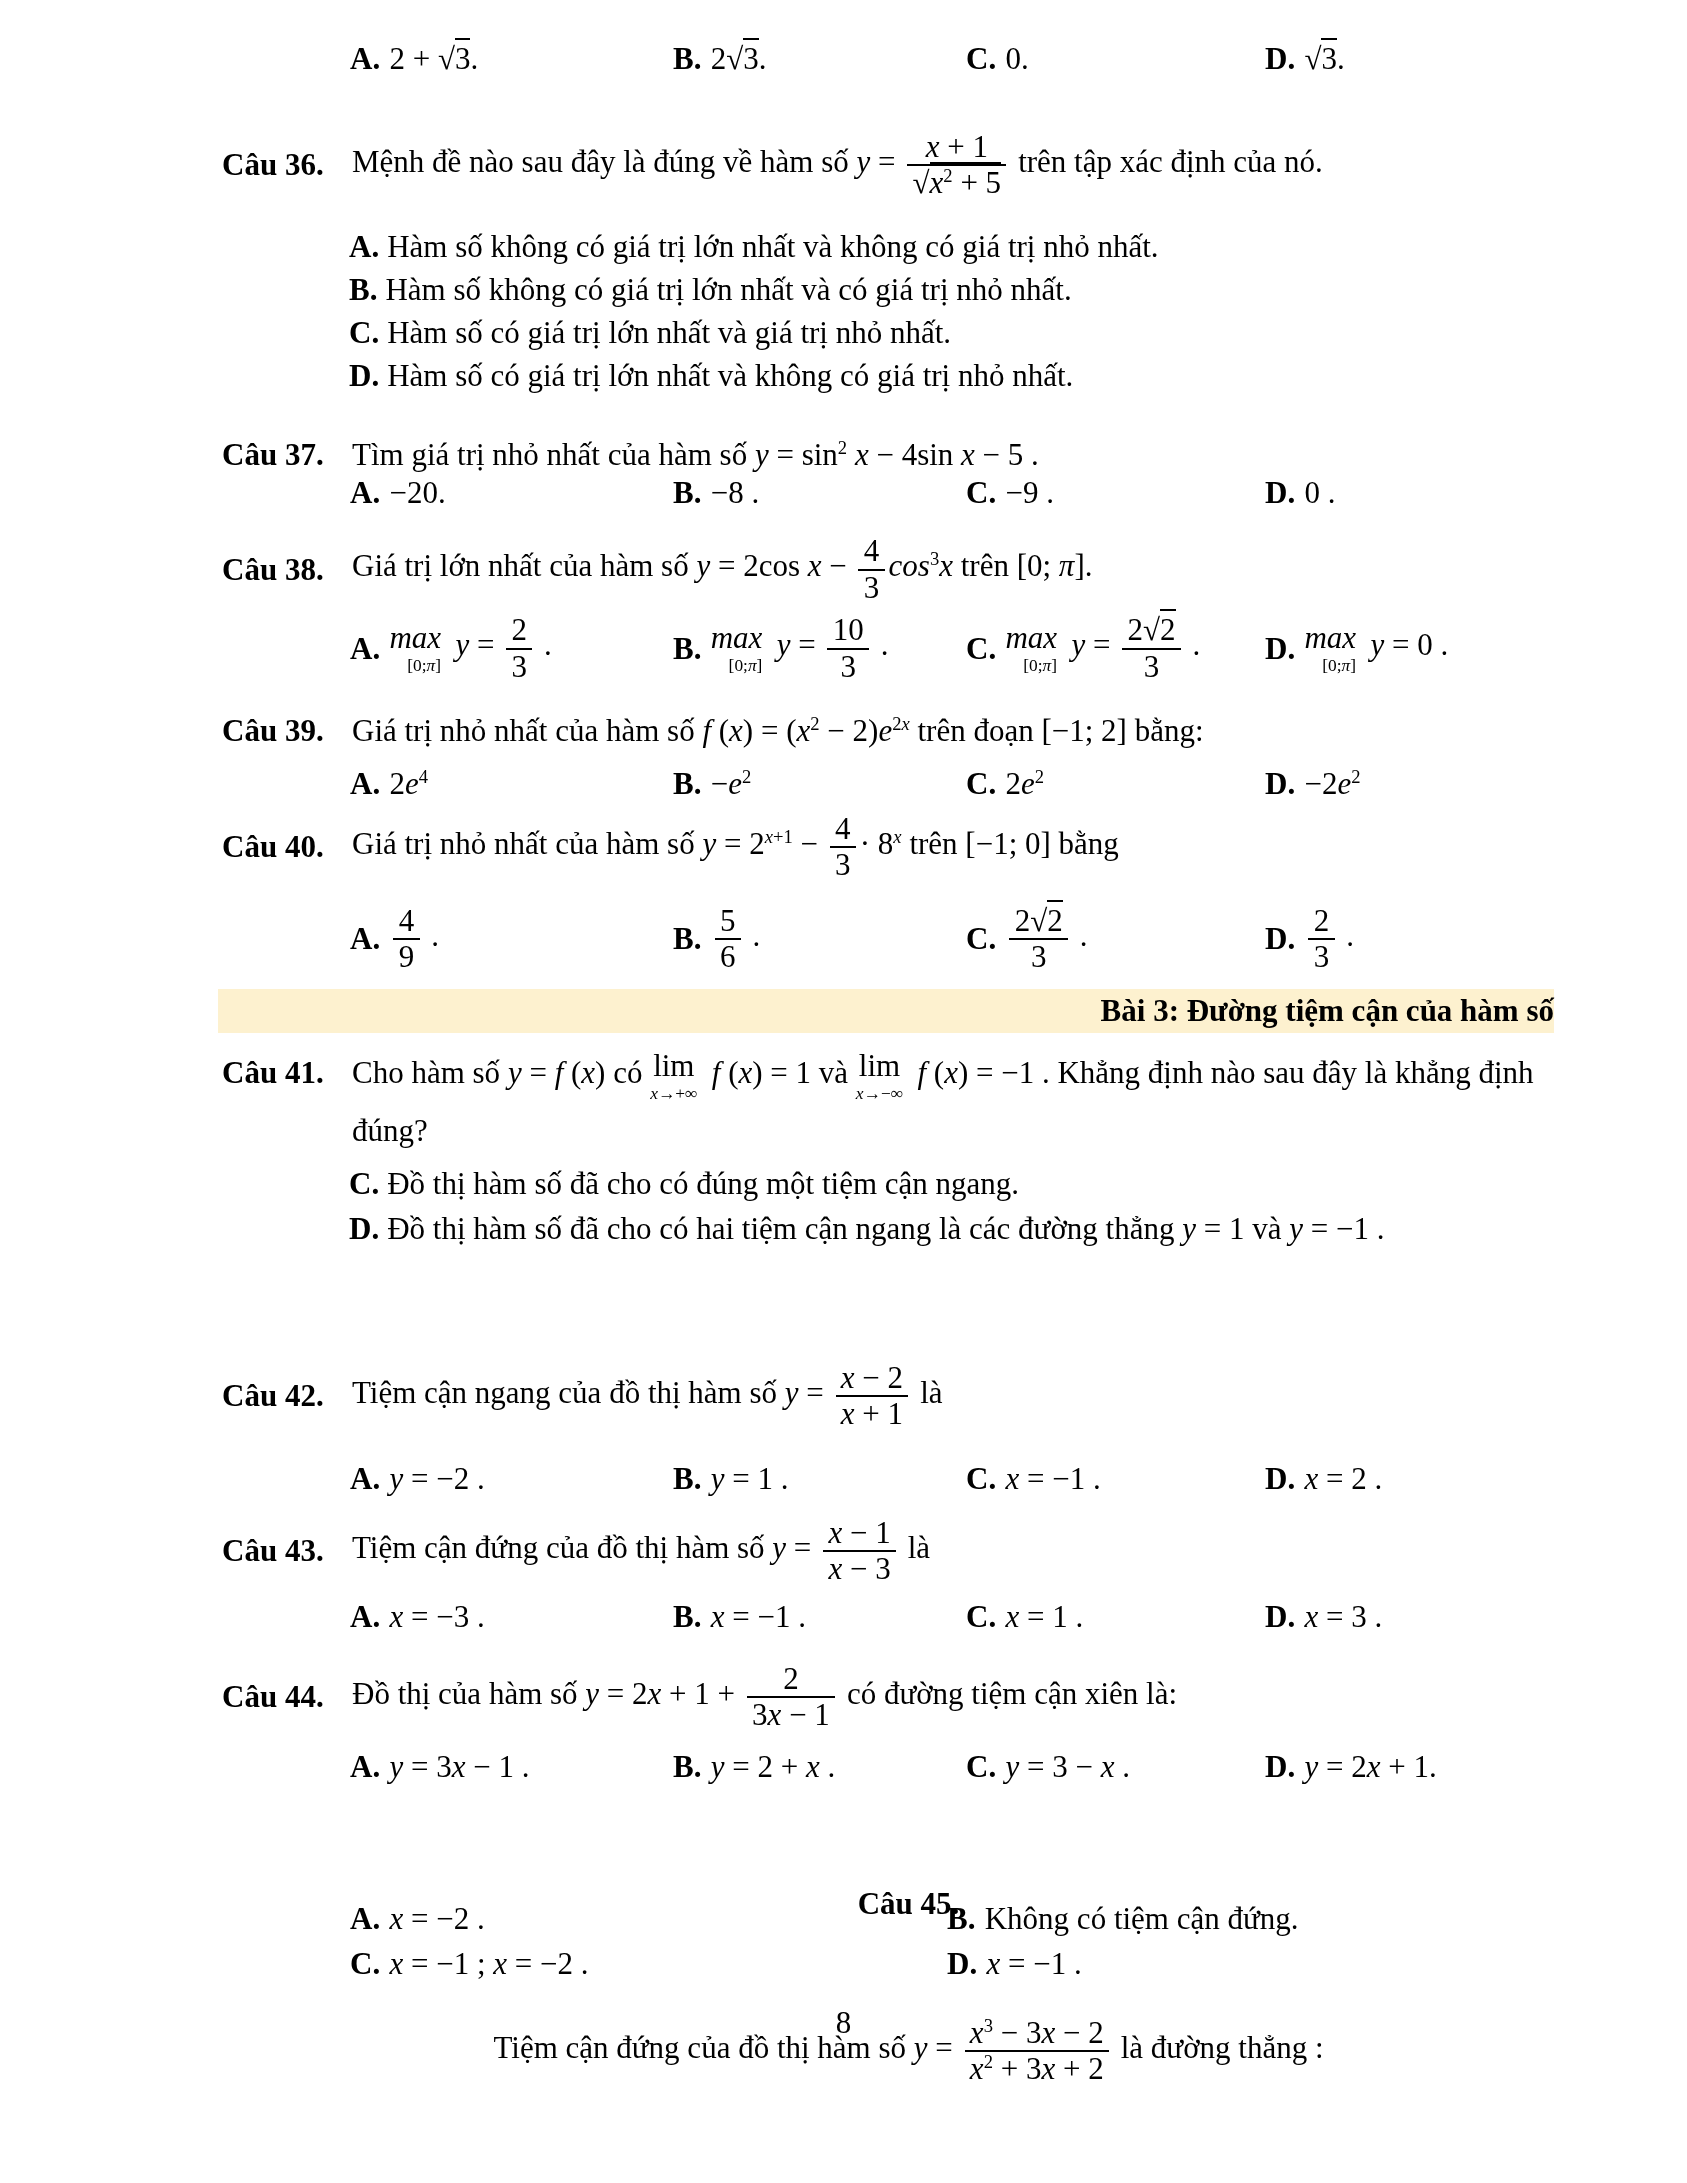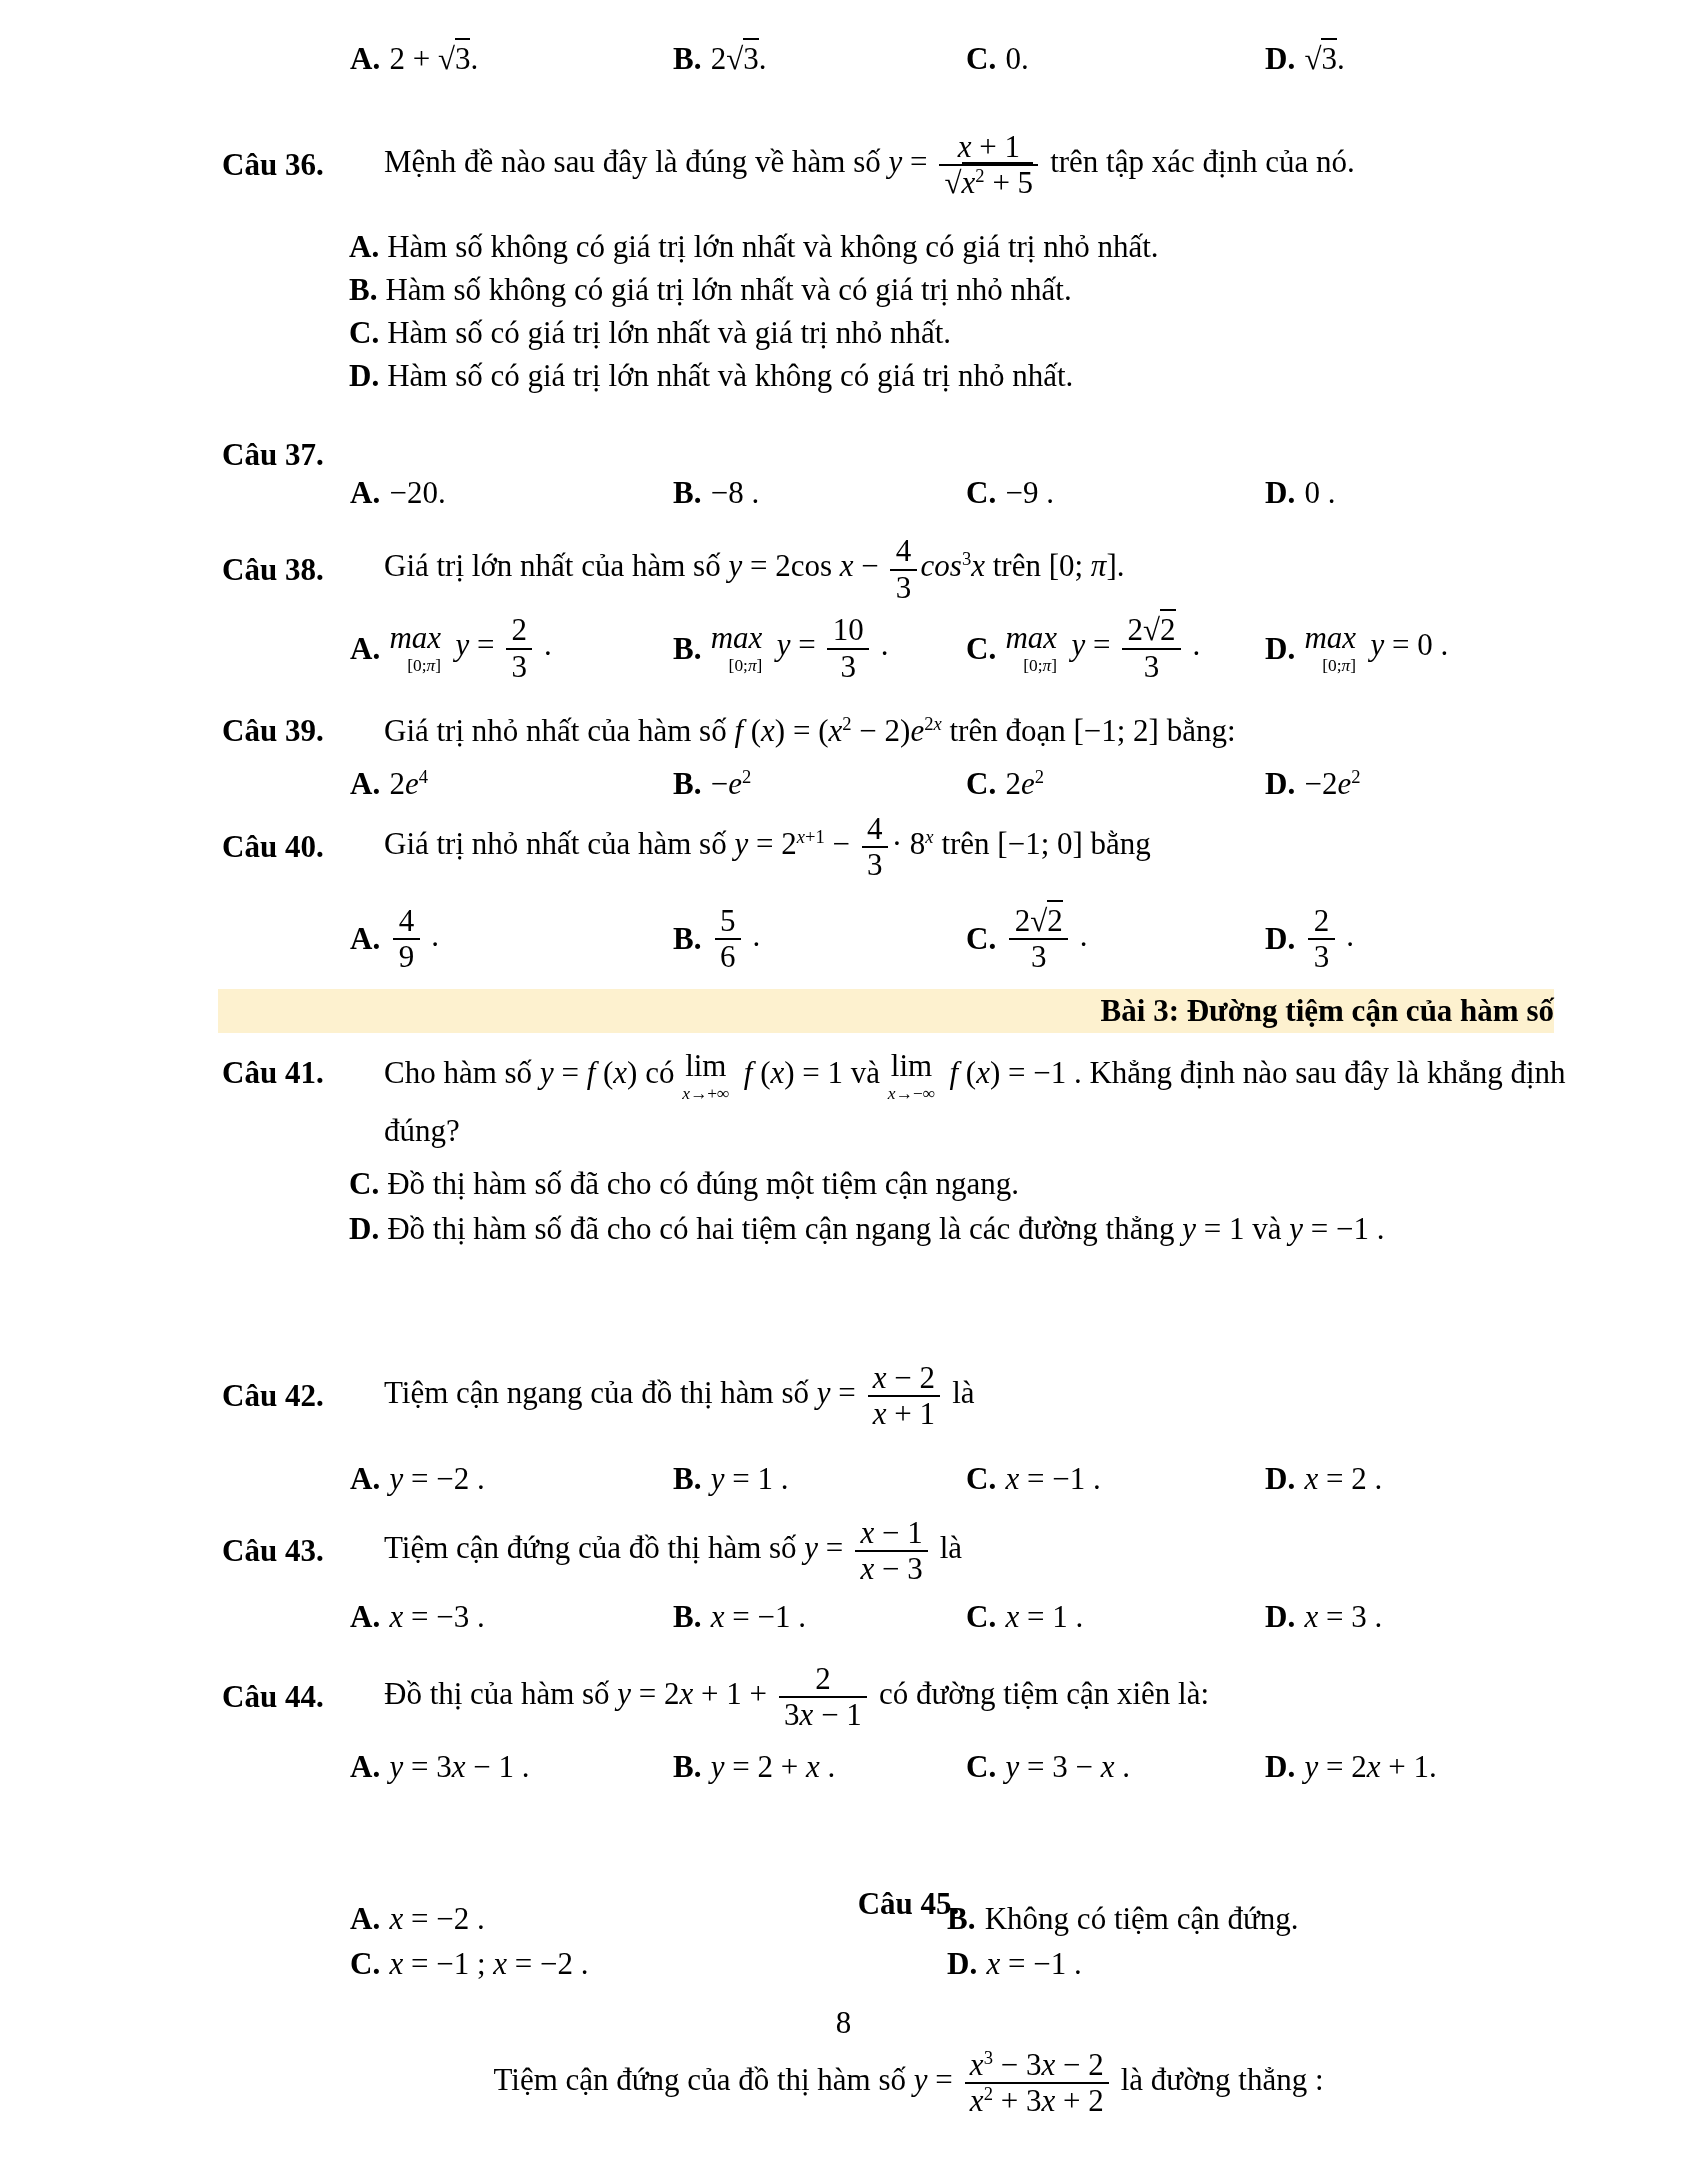--- a/index.html
+++ b/index.html
@@ -3,21 +3,21 @@
 <meta charset="utf-8">
 <style>
   html,body{margin:0;padding:0;background:#ffffff;}
   body{
     position:relative;
     width:1687px;height:2183px;
     font-family:"Liberation Serif","DejaVu Serif",serif;
     font-size:31px;color:#000;overflow:hidden;
   }
   
-  .qrow{position:absolute;left:222px;width:1373px;display:flex;align-items:center;gap:32px;}
+  .qrow{position:absolute;left:222px;width:1373px;display:flex;align-items:center;}
   .qrow.top-align{align-items:flex-start;}
   .qlabel{flex:0 0 130px;font-weight:bold;white-space:nowrap;}
   .qbody{flex:1;}
   
   .orow{position:absolute;left:222px;width:1373px;}
   .ocell{position:absolute;top:0;height:100%;display:flex;align-items:center;white-space:nowrap;}
   .ocell .ok{font-weight:bold;margin-right:9.3px;}
   .oc-a{left:128px;} .oc-b{left:451px;} .oc-c{left:744px;} .oc-d{left:1043px;}
   .oc-col1{left:128px;} .oc-col2{left:725px;}
   
@@ -65,20 +65,21 @@
 </div>
 <div class="olist" style="top:225px;line-height:43px;">
   <div class="oline"><span class="ok">A.</span><span>Hàm số không có giá trị lớn nhất và không có giá trị nhỏ nhất.</span></div>
   <div class="oline"><span class="ok">B.</span><span>Hàm số không có giá trị lớn nhất và có giá trị nhỏ nhất.</span></div>
   <div class="oline"><span class="ok">C.</span><span>Hàm số có giá trị lớn nhất và giá trị nhỏ nhất.</span></div>
   <div class="oline"><span class="ok">D.</span><span>Hàm số có giá trị lớn nhất và không có giá trị nhỏ nhất.</span></div>
 </div>
 
 <div class="qrow" style="top:435px;height:40px;">
   <div class="qlabel">Câu 37.</div>
+  <div class="qbody">Tìm giá trị nhỏ nhất của hàm số <i>y</i> = sin<sup>2</sup> <i>x</i> − 4sin <i>x</i> − 5 .</div>
 </div>
 <div class="orow" style="top:473px;height:40px;">
   <span class="ocell oc-a">
       <span class="ok">A.</span>
       <span>−20.</span>
     </span>
   <span class="ocell oc-b">
       <span class="ok">B.</span>
       <span>−8 .</span>
     </span>

